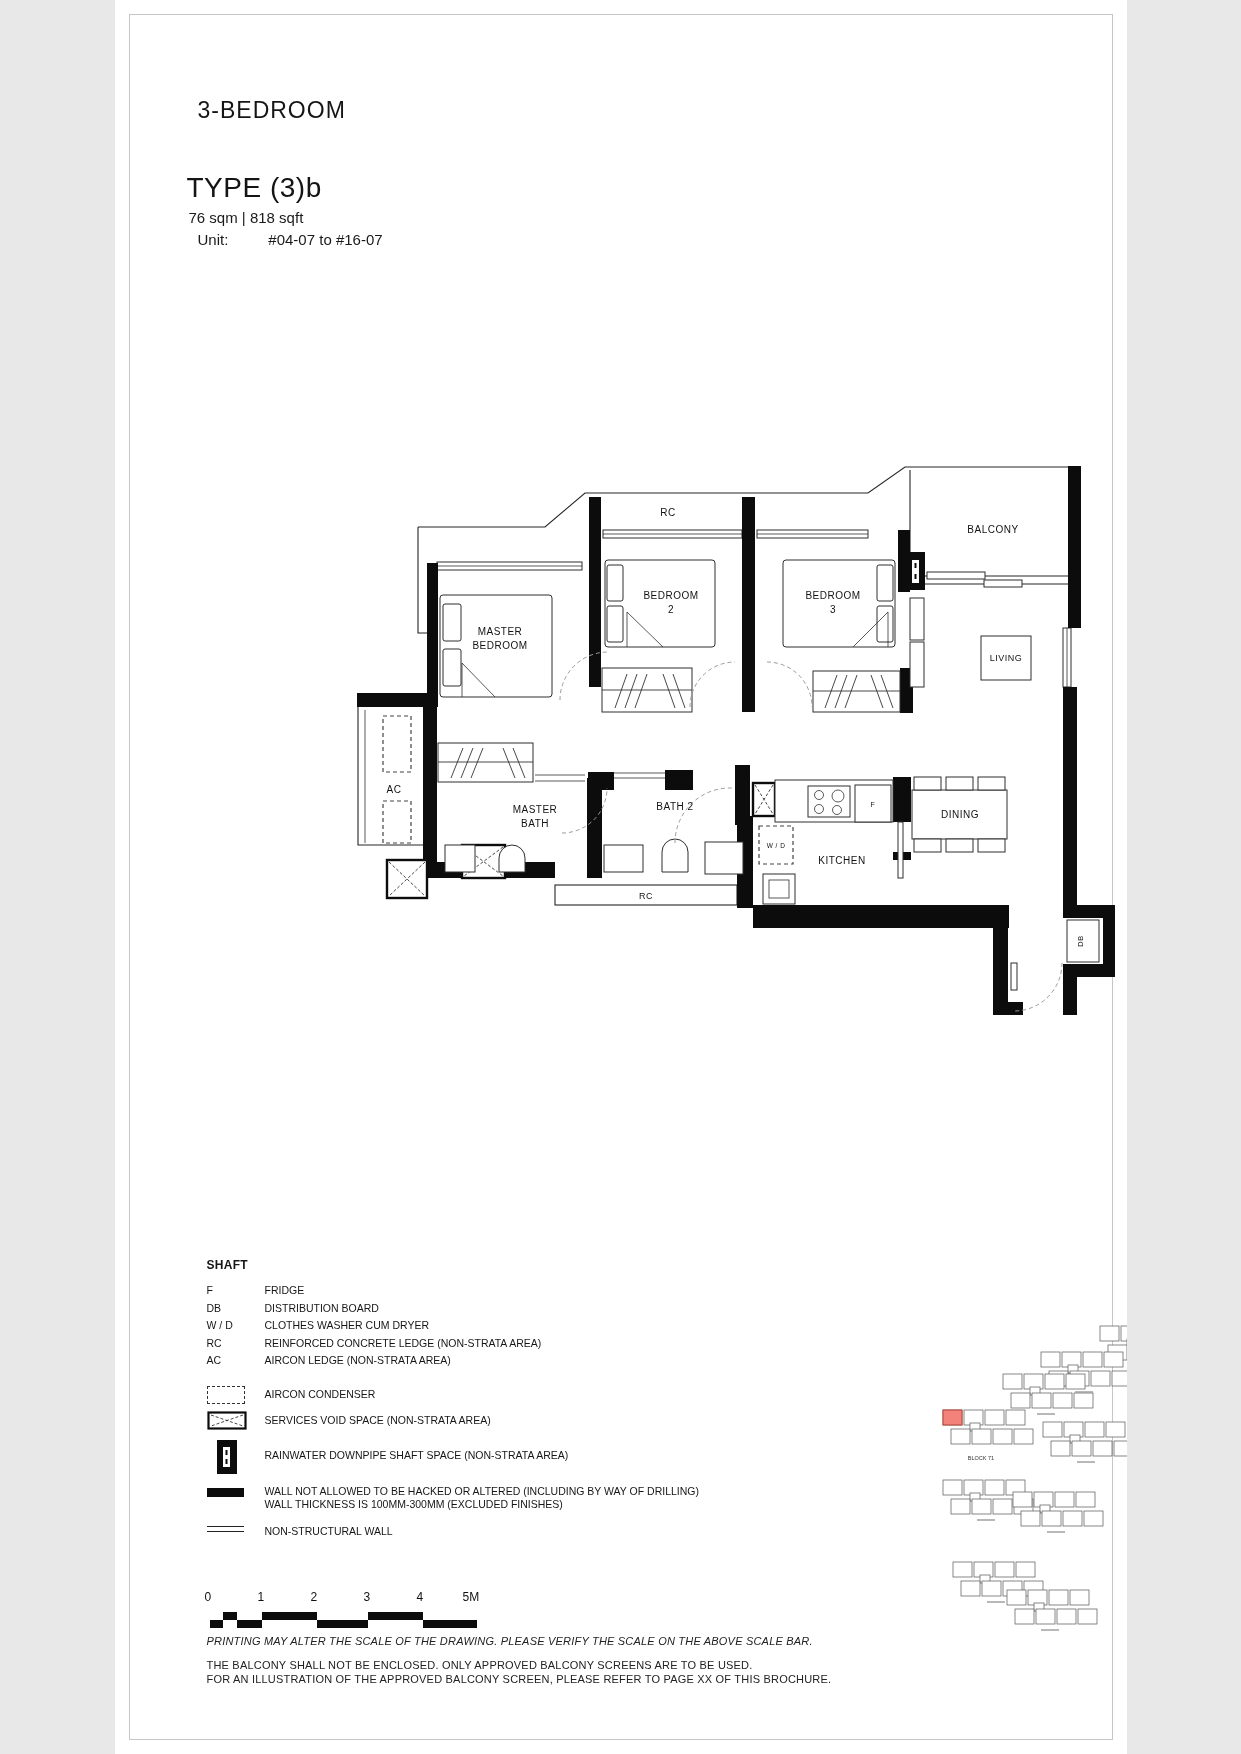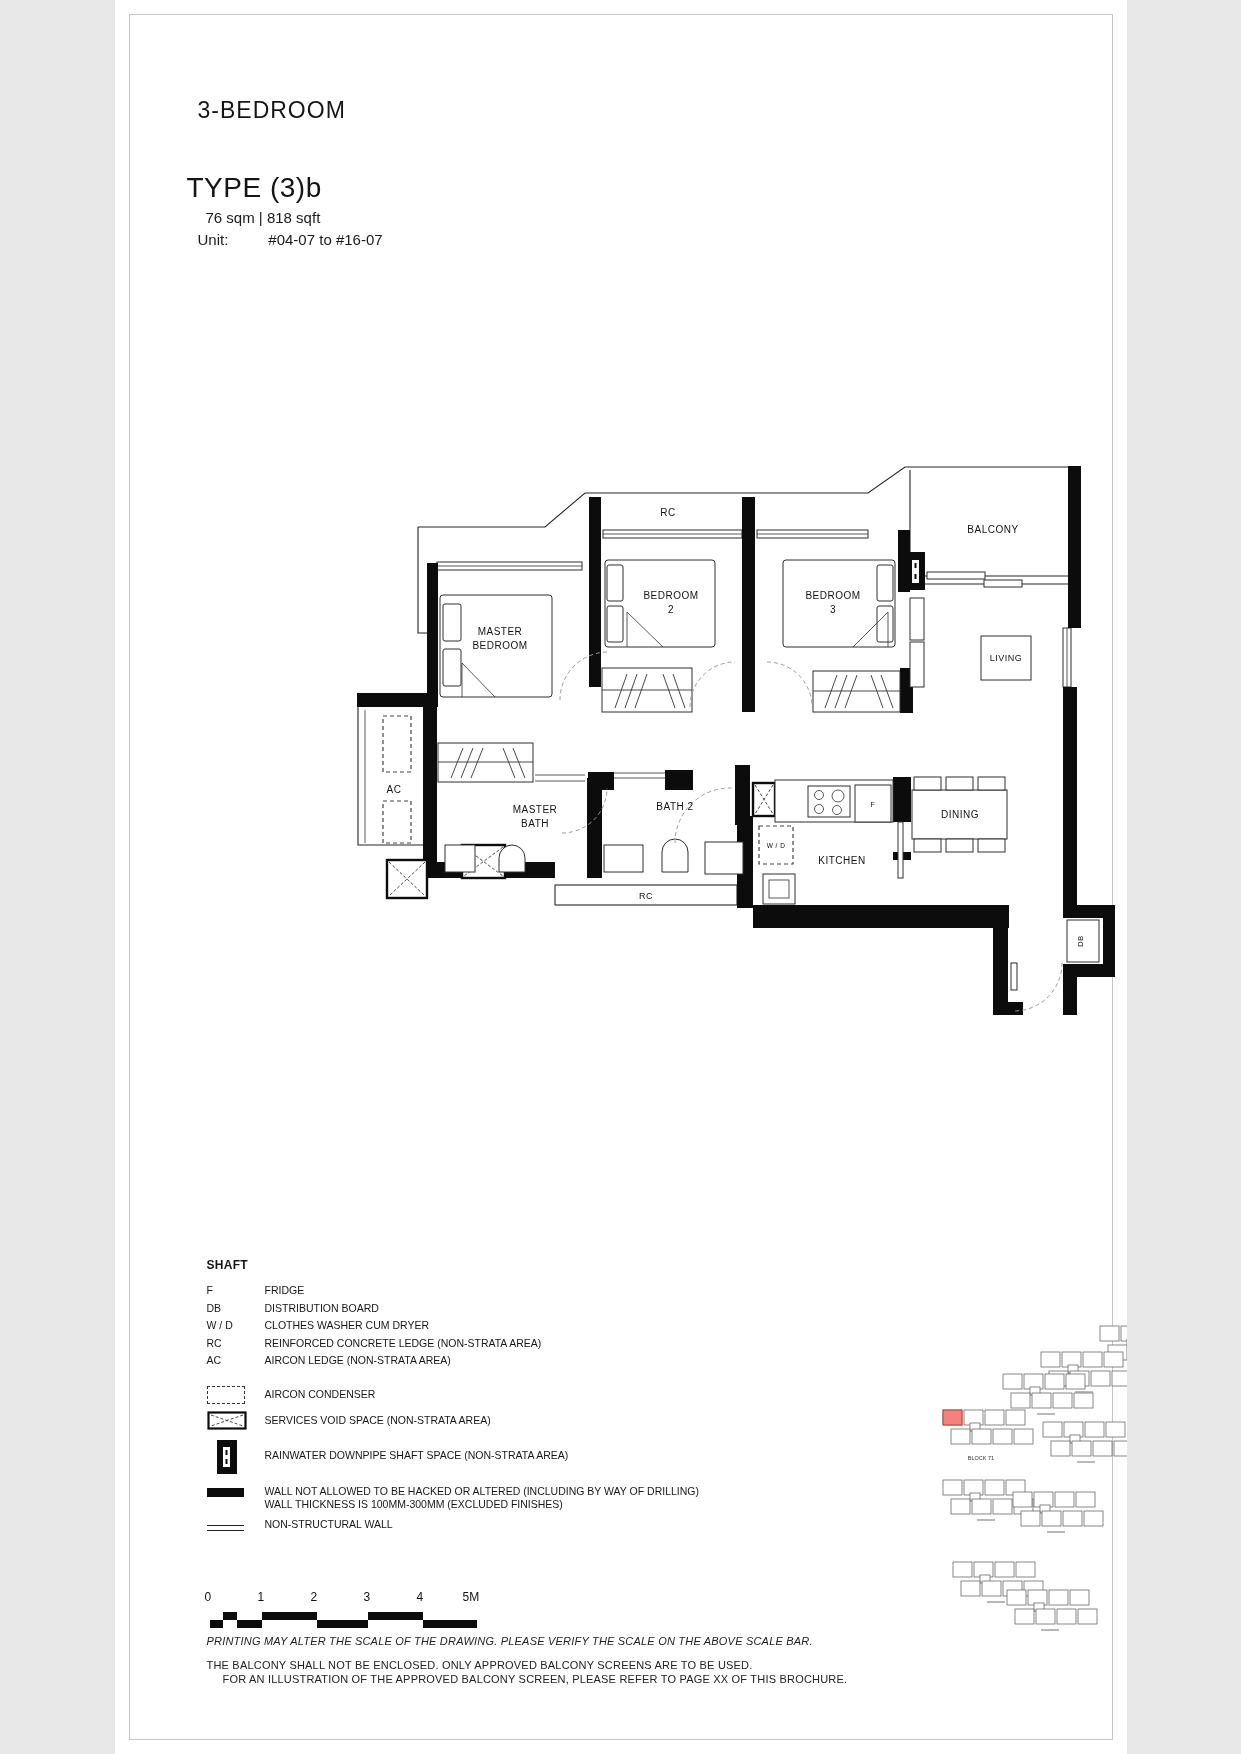--- a/index.html
+++ b/index.html
@@ -40,21 +40,21 @@
   .note{font-size:11px;color:#222;letter-spacing:0.2px;line-height:14px;}
 </style>
 </head>
 <body>
 
 <div class="page">
   <div class="frame"></div>
 
   <div class="abs h-cat" style="left:83px;top:97px;">3-BEDROOM</div>
   <div class="abs h-type" style="left:72px;top:172px;">TYPE (3)b</div>
-  <div class="abs h-area" style="left:91px;top:209px;">76 sqm | 818 sqft</div>
+  <div class="abs h-area" style="left:74px;top:209px;">76 sqm | 818 sqft</div>
   <div class="abs h-unit" style="left:83px;top:231px;">
     <span>Unit:</span><span class="tab"></span><span>#04-07 to #16-07</span>
   </div>
 
   <svg class="abs" style="left:195px;top:400px;" width="850" height="650" viewBox="195 400 850 650">
 
     <g>
       <path class="thin" d="M303,527 H430 L470,493 H753 L790,467 H953"></path>
       <path class="thin" d="M303,527 V633 H312"></path>
       <path class="thin" d="M795,470 V575"></path>
@@ -316,21 +316,21 @@
     </div>
     <div class="lrow" style="margin-top:8px;">
       <div class="sym">
           <div class="sym-wall"></div>
         </div>
       <div class="desc">
         <div>WALL NOT ALLOWED TO BE HACKED OR ALTERED (INCLUDING BY WAY OF DRILLING)</div>
         <div>WALL THICKNESS IS 100MM-300MM (EXCLUDED FINISHES)</div>
       </div>
     </div>
-    <div class="lrow" style="margin-top:4px;align-items:flex-end;">
+    <div class="lrow" style="margin-top:12px;">
       <div class="sym">
           <div class="sym-nsw"></div>
         </div>
       <div class="desc" style="margin-top:2px;">NON-STRUCTURAL WALL</div>
     </div>
   </div>
 
   <svg class="abs" style="left:720px;top:1190px;" width="460" height="480" viewBox="720 1190 460 480">
     <defs>
       <g id="cluster">
@@ -391,14 +391,14 @@
     <div class="sseg" style="left:253px;top:22px;width:55px;"></div>
 
     <div class="sseg" style="left:95px;top:30px;width:13px;"></div>
     <div class="sseg" style="left:122px;top:30px;width:25px;"></div>
     <div class="sseg" style="left:202px;top:30px;width:51px;"></div>
     <div class="sseg" style="left:308px;top:30px;width:54px;"></div>
   </div>
 
   <div class="abs note" style="left:92px;top:1634px;width:640px;font-style:italic;">PRINTING MAY ALTER THE SCALE OF THE DRAWING. PLEASE VERIFY THE SCALE ON THE ABOVE SCALE BAR.</div>
   <div class="abs note" style="left:92px;top:1658px;width:640px;">THE BALCONY SHALL NOT BE ENCLOSED. ONLY APPROVED BALCONY SCREENS ARE TO BE USED.</div>
-  <div class="abs note" style="left:108px;top:1672px;width:640px;">FOR AN ILLUSTRATION OF THE APPROVED BALCONY SCREEN, PLEASE REFER TO PAGE XX OF THIS BROCHURE.</div>
+  <div class="abs note" style="left:92px;top:1672px;width:640px;">FOR AN ILLUSTRATION OF THE APPROVED BALCONY SCREEN, PLEASE REFER TO PAGE XX OF THIS BROCHURE.</div>
 </div>
 
 </body></html>

